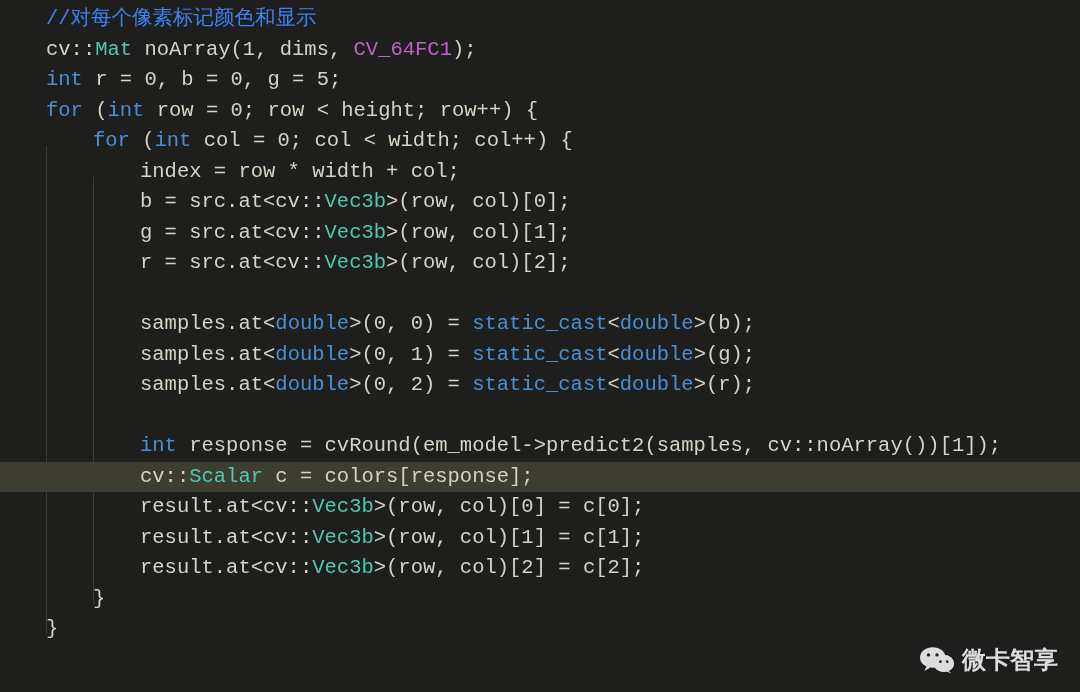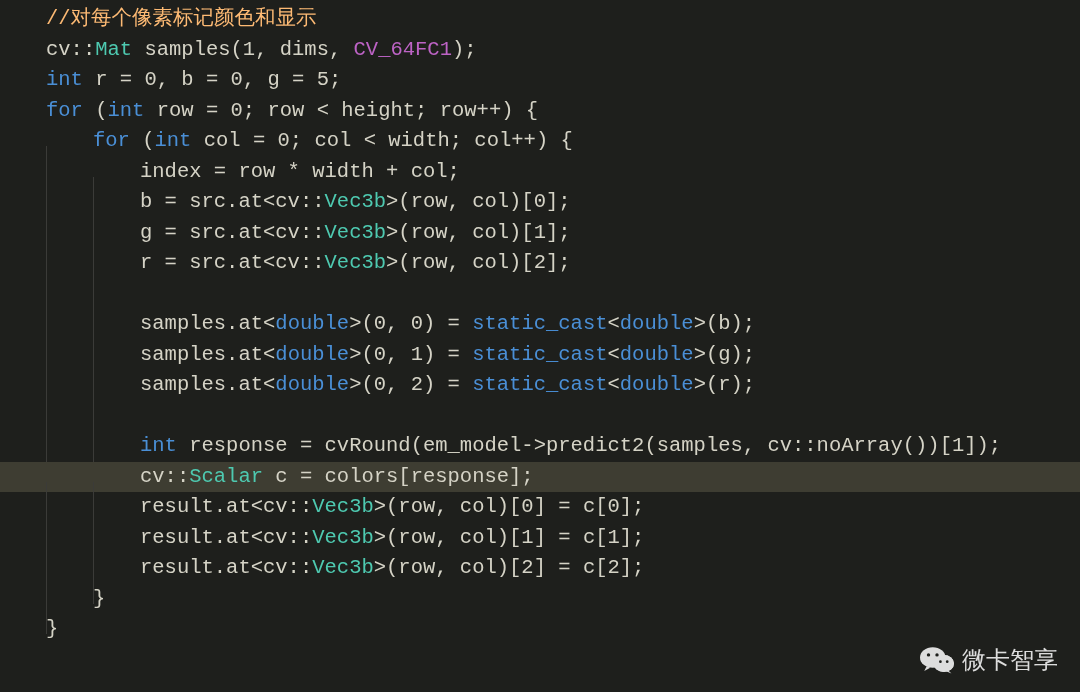--- a/index.html
+++ b/index.html
@@ -28,48 +28,49 @@
   }
   .guide {
     display: inline-block;
     width: 1px; height: 30.5px;
     background: #3b3b38;
     vertical-align: top;
     position: relative;
     top: 0;
   }
   .indent { display: inline-block; }
-  .tok-comment { color: #fdba74; }
+  .tok-comment { color: #3b82f6; }
   .tok-keyword { color: #4a8fd6; }
   .tok-type { color: #4ec9b0; }
   .tok-const { color: #bd63c5; }
   .tok-default { color: #d5d3c6; }
   .watermark {
     position: absolute;
     right: 22px; bottom: 16px;
     display: flex; align-items: center;
     gap: 8px;
     color: #e8e8e8;
     font-family: "Microsoft YaHei", sans-serif;
     font-size: 24px;
     opacity: 0.95;
+    font-weight: bold;
   }
   .watermark .bubble {
     width: 34px; height: 30px;
     position: relative;
   }
   .watermark .bubble svg { width: 100%; height: 100%; }
 </style>
 </head>
 <body>
 
 <div class="editor">
   <div id="code-lines">
       <div class="line"><span class="indent" style="width:34px;position:relative;"></span><span class="tok-comment">//对每个像素标记颜色和显示</span></div>
-      <div class="line"><span class="indent" style="width:34px;position:relative;"></span><span class="tok-default">cv::</span><span class="tok-type">Mat</span><span class="tok-default"> samples(1, dims, </span><span class="tok-const">CV_64FC1</span><span class="tok-default">);</span></div>
+      <div class="line"><span class="indent" style="width:34px;position:relative;"></span><span class="tok-default">cv::</span><span class="tok-type">Mat</span><span class="tok-default"> noArray(1, dims, </span><span class="tok-const">CV_64FC1</span><span class="tok-default">);</span></div>
       <div class="line"><span class="indent" style="width:34px;position:relative;"></span><span class="tok-keyword">int</span><span class="tok-default"> r = 0, b = 0, g = 5;</span></div>
       <div class="line"><span class="indent" style="width:34px;position:relative;"></span><span class="tok-keyword">for</span><span class="tok-default"> (</span><span class="tok-keyword">int</span><span class="tok-default"> row = 0; row &lt; height; row++) {</span></div>
       <div class="line"><span class="indent" style="width:34px;position:relative;"></span><span class="indent" style="width:47px;position:relative;"><span class="guide" style="position:absolute;left:0;"></span></span><span class="tok-keyword">for</span><span class="tok-default"> (</span><span class="tok-keyword">int</span><span class="tok-default"> col = 0; col &lt; width; col++) {</span></div>
       <div class="line"><span class="indent" style="width:34px;position:relative;"></span><span class="indent" style="width:47px;position:relative;"><span class="guide" style="position:absolute;left:0;"></span></span><span class="indent" style="width:47px;position:relative;"><span class="guide" style="position:absolute;left:0;"></span></span><span class="tok-default">index = row * width + col;</span></div>
       <div class="line"><span class="indent" style="width:34px;position:relative;"></span><span class="indent" style="width:47px;position:relative;"><span class="guide" style="position:absolute;left:0;"></span></span><span class="indent" style="width:47px;position:relative;"><span class="guide" style="position:absolute;left:0;"></span></span><span class="tok-default">b = src.at&lt;cv::</span><span class="tok-type">Vec3b</span><span class="tok-default">&gt;(row, col)[0];</span></div>
       <div class="line"><span class="indent" style="width:34px;position:relative;"></span><span class="indent" style="width:47px;position:relative;"><span class="guide" style="position:absolute;left:0;"></span></span><span class="indent" style="width:47px;position:relative;"><span class="guide" style="position:absolute;left:0;"></span></span><span class="tok-default">g = src.at&lt;cv::</span><span class="tok-type">Vec3b</span><span class="tok-default">&gt;(row, col)[1];</span></div>
       <div class="line"><span class="indent" style="width:34px;position:relative;"></span><span class="indent" style="width:47px;position:relative;"><span class="guide" style="position:absolute;left:0;"></span></span><span class="indent" style="width:47px;position:relative;"><span class="guide" style="position:absolute;left:0;"></span></span><span class="tok-default">r = src.at&lt;cv::</span><span class="tok-type">Vec3b</span><span class="tok-default">&gt;(row, col)[2];</span></div>
       <div class="line"><span class="indent" style="width:34px;position:relative;"></span><span class="indent" style="width:47px;position:relative;"><span class="guide" style="position:absolute;left:0;"></span></span><span class="indent" style="width:47px;position:relative;"><span class="guide" style="position:absolute;left:0;"></span></span></div>
       <div class="line"><span class="indent" style="width:34px;position:relative;"></span><span class="indent" style="width:47px;position:relative;"><span class="guide" style="position:absolute;left:0;"></span></span><span class="indent" style="width:47px;position:relative;"><span class="guide" style="position:absolute;left:0;"></span></span><span class="tok-default">samples.at&lt;</span><span class="tok-keyword">double</span><span class="tok-default">&gt;(0, 0) = </span><span class="tok-keyword">static_cast</span><span class="tok-default">&lt;</span><span class="tok-keyword">double</span><span class="tok-default">&gt;(b);</span></div>
       <div class="line"><span class="indent" style="width:34px;position:relative;"></span><span class="indent" style="width:47px;position:relative;"><span class="guide" style="position:absolute;left:0;"></span></span><span class="indent" style="width:47px;position:relative;"><span class="guide" style="position:absolute;left:0;"></span></span><span class="tok-default">samples.at&lt;</span><span class="tok-keyword">double</span><span class="tok-default">&gt;(0, 1) = </span><span class="tok-keyword">static_cast</span><span class="tok-default">&lt;</span><span class="tok-keyword">double</span><span class="tok-default">&gt;(g);</span></div>

